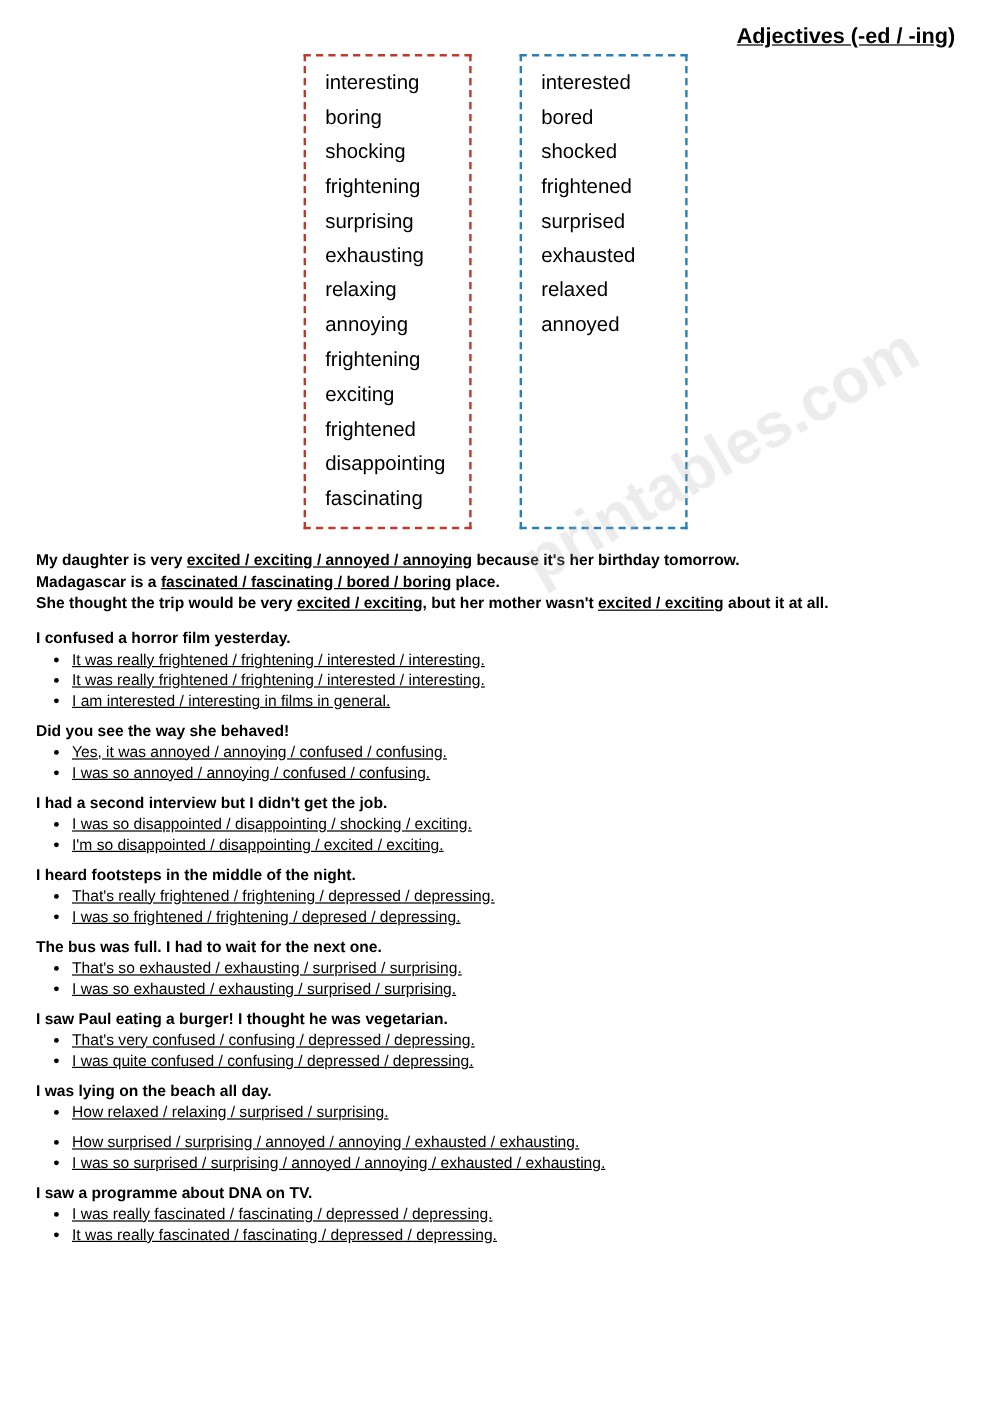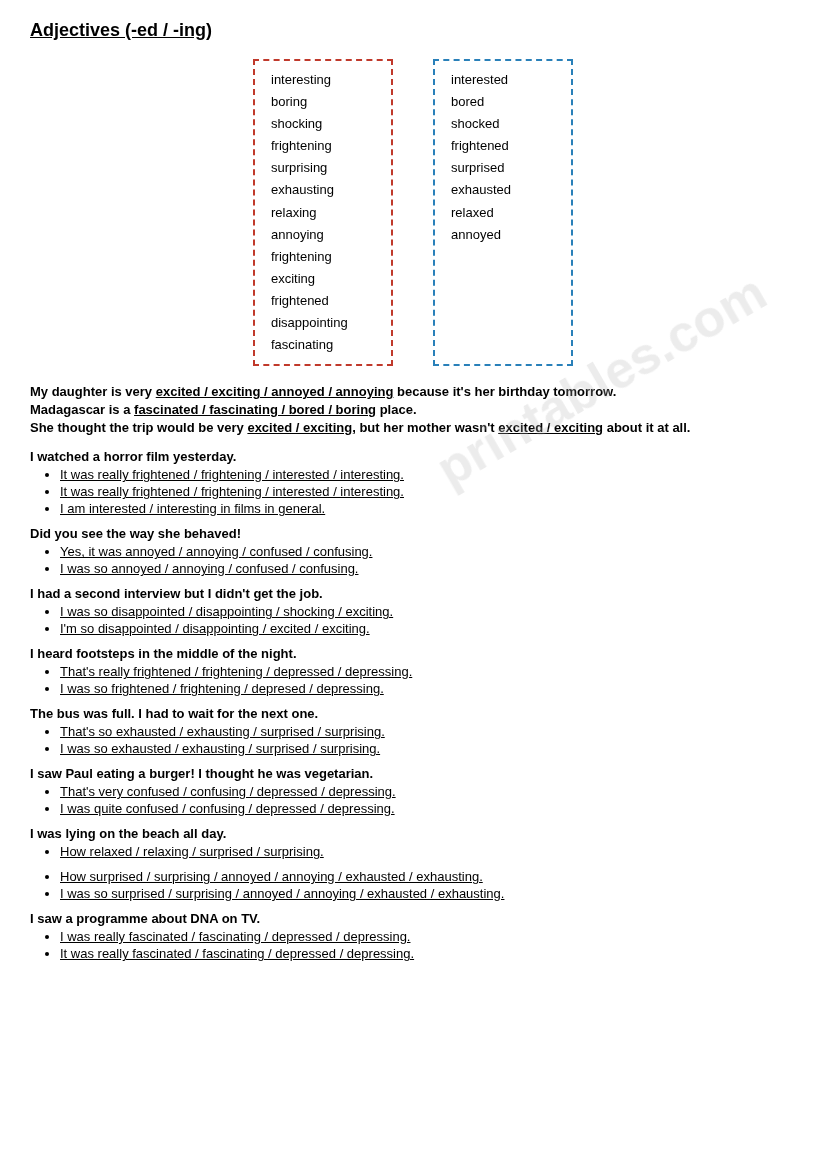--- a/index.html
+++ b/index.html
@@ -6,44 +6,44 @@
     body {
       font-family: Arial, sans-serif;
       font-size: 13px;
       background: #fff;
       color: #000;
       padding: 20px 30px;
       width: 826px;
       min-height: 1169px;
     }
     h1 {
-      text-align: left;
+      text-align: right;
       font-size: 18px;
       font-weight: bold;
       text-decoration: underline;
-      margin-bottom: 18px;
+      margin-bottom: 4px;
     }
     .vocab-boxes {
       display: flex;
       justify-content: center;
       gap: 40px;
       margin-bottom: 18px;
     }
     .vocab-box-ing {
       border: 2px dashed #c0392b;
       padding: 8px 16px;
       min-width: 140px;
     }
     .vocab-box-ed {
       border: 2px dashed #2980b9;
       padding: 8px 16px;
       min-width: 140px;
     }
     .vocab-box-ing p, .vocab-box-ed p {
-      font-size: 13px;
+      font-size: 17px;
       line-height: 1.7;
     }
     .intro-sentences {
       margin-bottom: 14px;
     }
     .intro-sentences p {
       font-size: 13px;
       margin-bottom: 3px;
     }
     .underline { text-decoration: underline; }
@@ -121,21 +121,21 @@
 <div class="intro-sentences">
   <div id="intro-container">
       <p><span class="bold">My daughter is very <span class="underline">excited / exciting / annoyed / annoying</span> because it's her birthday tomorrow.</span></p>
       <p><span class="bold">Madagascar is a <span class="underline">fascinated / fascinating / bored / boring</span> place.</span></p>
       <p><span class="bold">She thought the trip would be very <span class="underline">excited / exciting</span>, but her mother wasn't <span class="underline">excited / exciting</span> about it at all.</span></p>
     </div>
 </div>
 
 <div id="sections-container">
     <div class="section">
-      <p class="section-title">I watched a horror film yesterday.</p>
+      <p class="section-title">I confused a horror film yesterday.</p>
       <ul>
         <li><span class="underline">It was really frightened / frightening / interested / interesting.</span></li>
         <li><span class="underline">It was really frightened / frightening / interested / interesting.</span></li>
         <li><span class="underline">I am interested / interesting in films in general.</span></li>
       </ul>
     </div>
     <div class="section">
       <p class="section-title">Did you see the way she behaved!</p>
       <ul>
         <li><span class="underline">Yes, it was annoyed / annoying / confused / confusing.</span></li>

